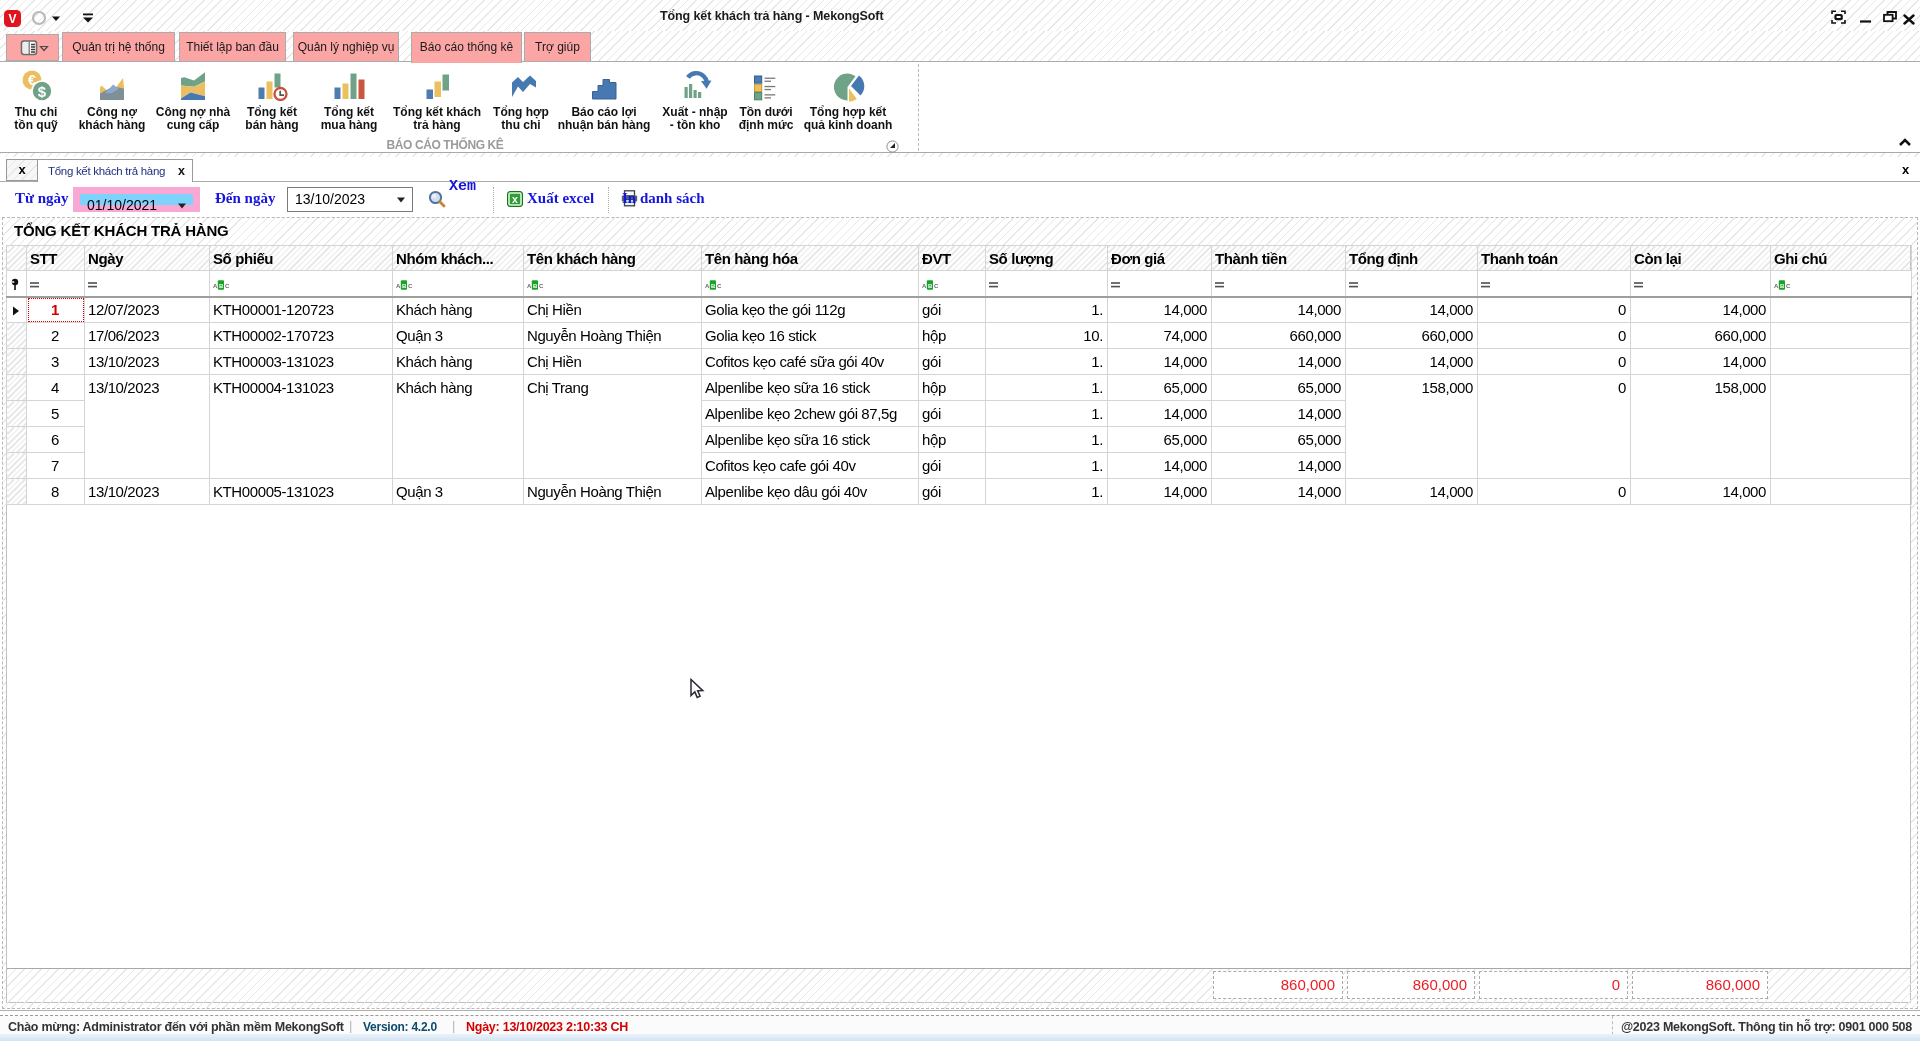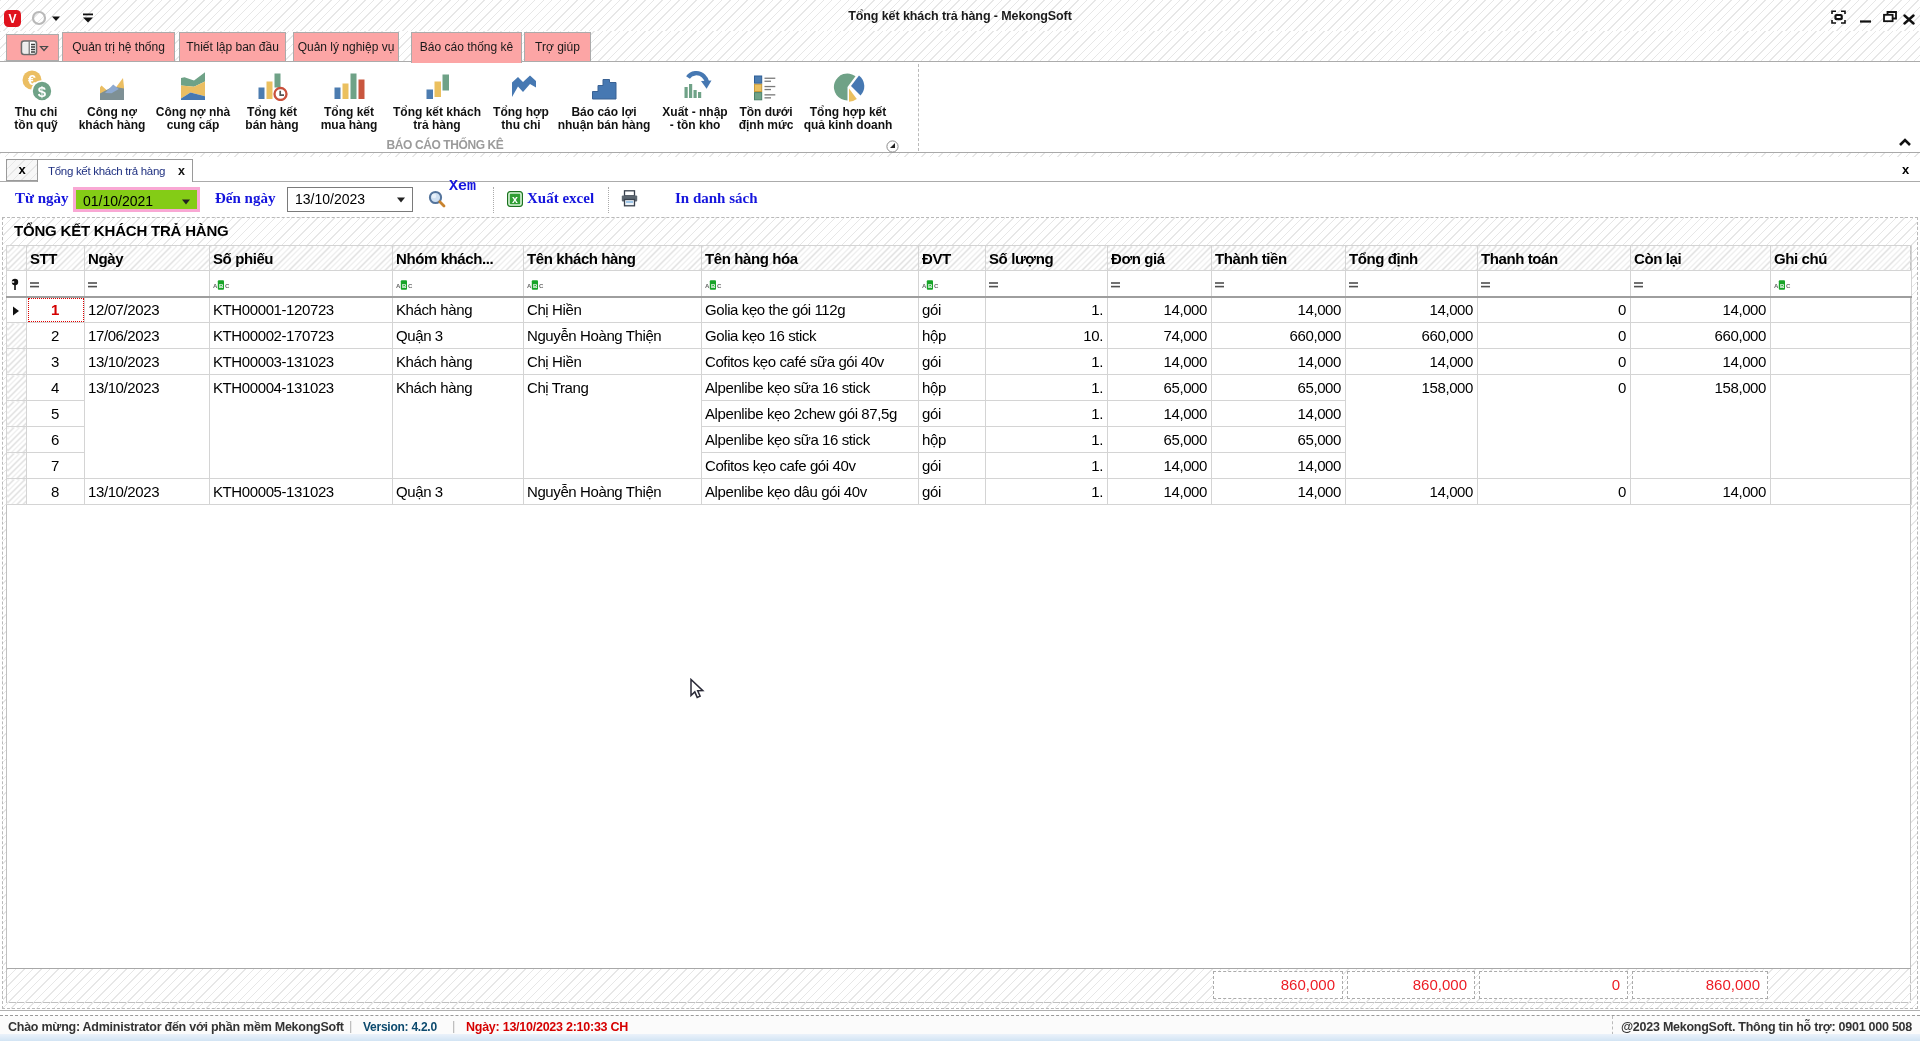--- a/index.html
+++ b/index.html
@@ -45,21 +45,21 @@
   <rect x="0" y="0" width="17" height="17" rx="4.5" fill="#e0131e"></rect>
   <text x="8.5" y="13" font-size="12" font-weight="bold" fill="#fff" text-anchor="middle" font-family="Liberation Sans">V</text>
 </svg>
 <svg class="abs" style="left:31px;top:10px;" width="70" height="16">
   <circle cx="8" cy="8" r="6" fill="none" stroke="#b9b9b9" stroke-width="2.2"></circle>
   <path d="M21,6.5 L29,6.5 L25,11 Z" fill="#111"></path>
   <rect x="52" y="3.5" width="10" height="1.8" fill="#111"></rect>
   <path d="M52,7.5 L62,7.5 L57,12.5 Z" fill="#111"></path>
 </svg>
 
-<div class="abs" style="left:660px;top:9px;width:600px;text-align:center;font-size:12.5px;font-weight:bold;color:#1a1a1a;letter-spacing:-0.1px;">Tổng kết khách trả hàng - MekongSoft</div>
+<div class="abs" style="left:660px;top:9px;width:600px;text-align:left;font-size:12.5px;font-weight:bold;color:#1a1a1a;letter-spacing:-0.1px;">Tổng kết khách trả hàng - MekongSoft</div>
 
 <svg class="abs" style="left:1831px;top:10px;" width="88" height="15">
 
   <g stroke="#111" stroke-width="1.6" fill="none">
     <path d="M1,4 L1,1.2 L5,1.2"></path> 
       <path d="M10,1.2 L14,1.2 L14,4"></path>
     <path d="M14,10 L14,13 L10,13"></path> 
       <path d="M5,13 L1,13 L1,10"></path>
   </g>
   <rect x="3.4" y="4" width="8.4" height="6.2" rx="2" fill="#111"></rect>
@@ -245,21 +245,21 @@
 </div>
 <div class="abs" style="left:37px;top:159px;width:156px;height:23px;background:#fff;border:1px solid #9a9a9a;border-bottom:0;z-index:2;font-size:11.5px;letter-spacing:-0.3px;color:#1f3080;white-space:nowrap;">
   <span style="position:absolute;left:10px;top:0;line-height:22px;">Tổng kết khách trả hàng</span>
   <span style="position:absolute;left:140px;top:0;color:#111;font-weight:bold;font-size:12.5px;letter-spacing:0;line-height:22px;">x</span>
 </div>
 <div class="abs" style="left:1902px;top:162px;font-size:13px;font-weight:bold;">x</div>
 
 <div class="abs" style="left:0;top:182px;width:1920px;height:34px;background:#fff;"></div>
 
 <div class="abs blab" style="left:15px;top:190px;">Từ ngày</div>
-<div class="abs" style="left:73px;top:187px;width:127px;height:25px;border:3px solid #f9a8d4;background:#84cc16;">
+<div class="abs" style="left:73px;top:187px;width:127px;height:25px;border:7px solid #f9a8d4;background:#7dd3fc;">
   <span style="font-size:14px;line-height:23px;margin-left:7px;">01/10/2021</span>
   <svg class="abs" style="right:6px;top:9px;" width="9" height="6">
       <path d="M0,0.5 L8,0.5 L4,5.5 Z" fill="#222"></path>
     </svg>
 </div>
 <div class="abs blab" style="left:215px;top:190px;">Đến ngày</div>
 <div class="abs" style="left:287px;top:187px;width:126px;height:25px;border:1px solid #7a7a7a;background:#fff;">
   <span style="font-size:14px;line-height:23px;margin-left:7px;">13/10/2023</span>
   <svg class="abs" style="right:6px;top:9px;" width="9" height="6">
       <path d="M0,0.5 L8,0.5 L4,5.5 Z" fill="#222"></path>
@@ -283,21 +283,21 @@
 <div class="abs blab" style="left:527px;top:190px;">Xuất excel</div>
 
 <div class="vsep" style="left:608px;top:187px;height:26px;border-left-style:dotted;border-left-color:#aaa;"></div>
 
 <svg class="abs" style="left:621px;top:190px;" width="17" height="17">
   <rect x="3.5" y="0.8" width="10" height="5" fill="#fff" stroke="#39414d" stroke-width="1.3"></rect>
   <rect x="0.8" y="5.5" width="15.4" height="6" rx="1" fill="#5c6670"></rect>
   <rect x="3.5" y="9.5" width="10" height="6.3" fill="#eef3f8" stroke="#39414d" stroke-width="1.3"></rect>
   <rect x="5" y="11" width="7" height="2" fill="#9ec6e8"></rect>
 </svg>
-<div class="abs blab" style="left:675px;top:190px;">In danh sách</div>
+<div class="abs blab" style="left:622px;top:190px;">In danh sách</div>
 
 <div class="abs hatch" style="left:2px;top:217px;width:1916px;height:792px;border:1px dashed #b9b9b9;"></div>
 <div class="abs" style="left:14px;top:222px;font-size:15px;font-weight:bold;color:#000;letter-spacing:-0.2px;">TỔNG KẾT KHÁCH TRẢ HÀNG</div>
 
 <div class="abs" style="left:6px;top:245px;width:1905px;height:758px;background:#fff;border:1px solid #c0c0c0;"></div>
 
 <div id="gridtable" class="abs" style="left:6px;top:245px;">
 <table class="grid">
 <colgroup>
         <col style="width:20px">

